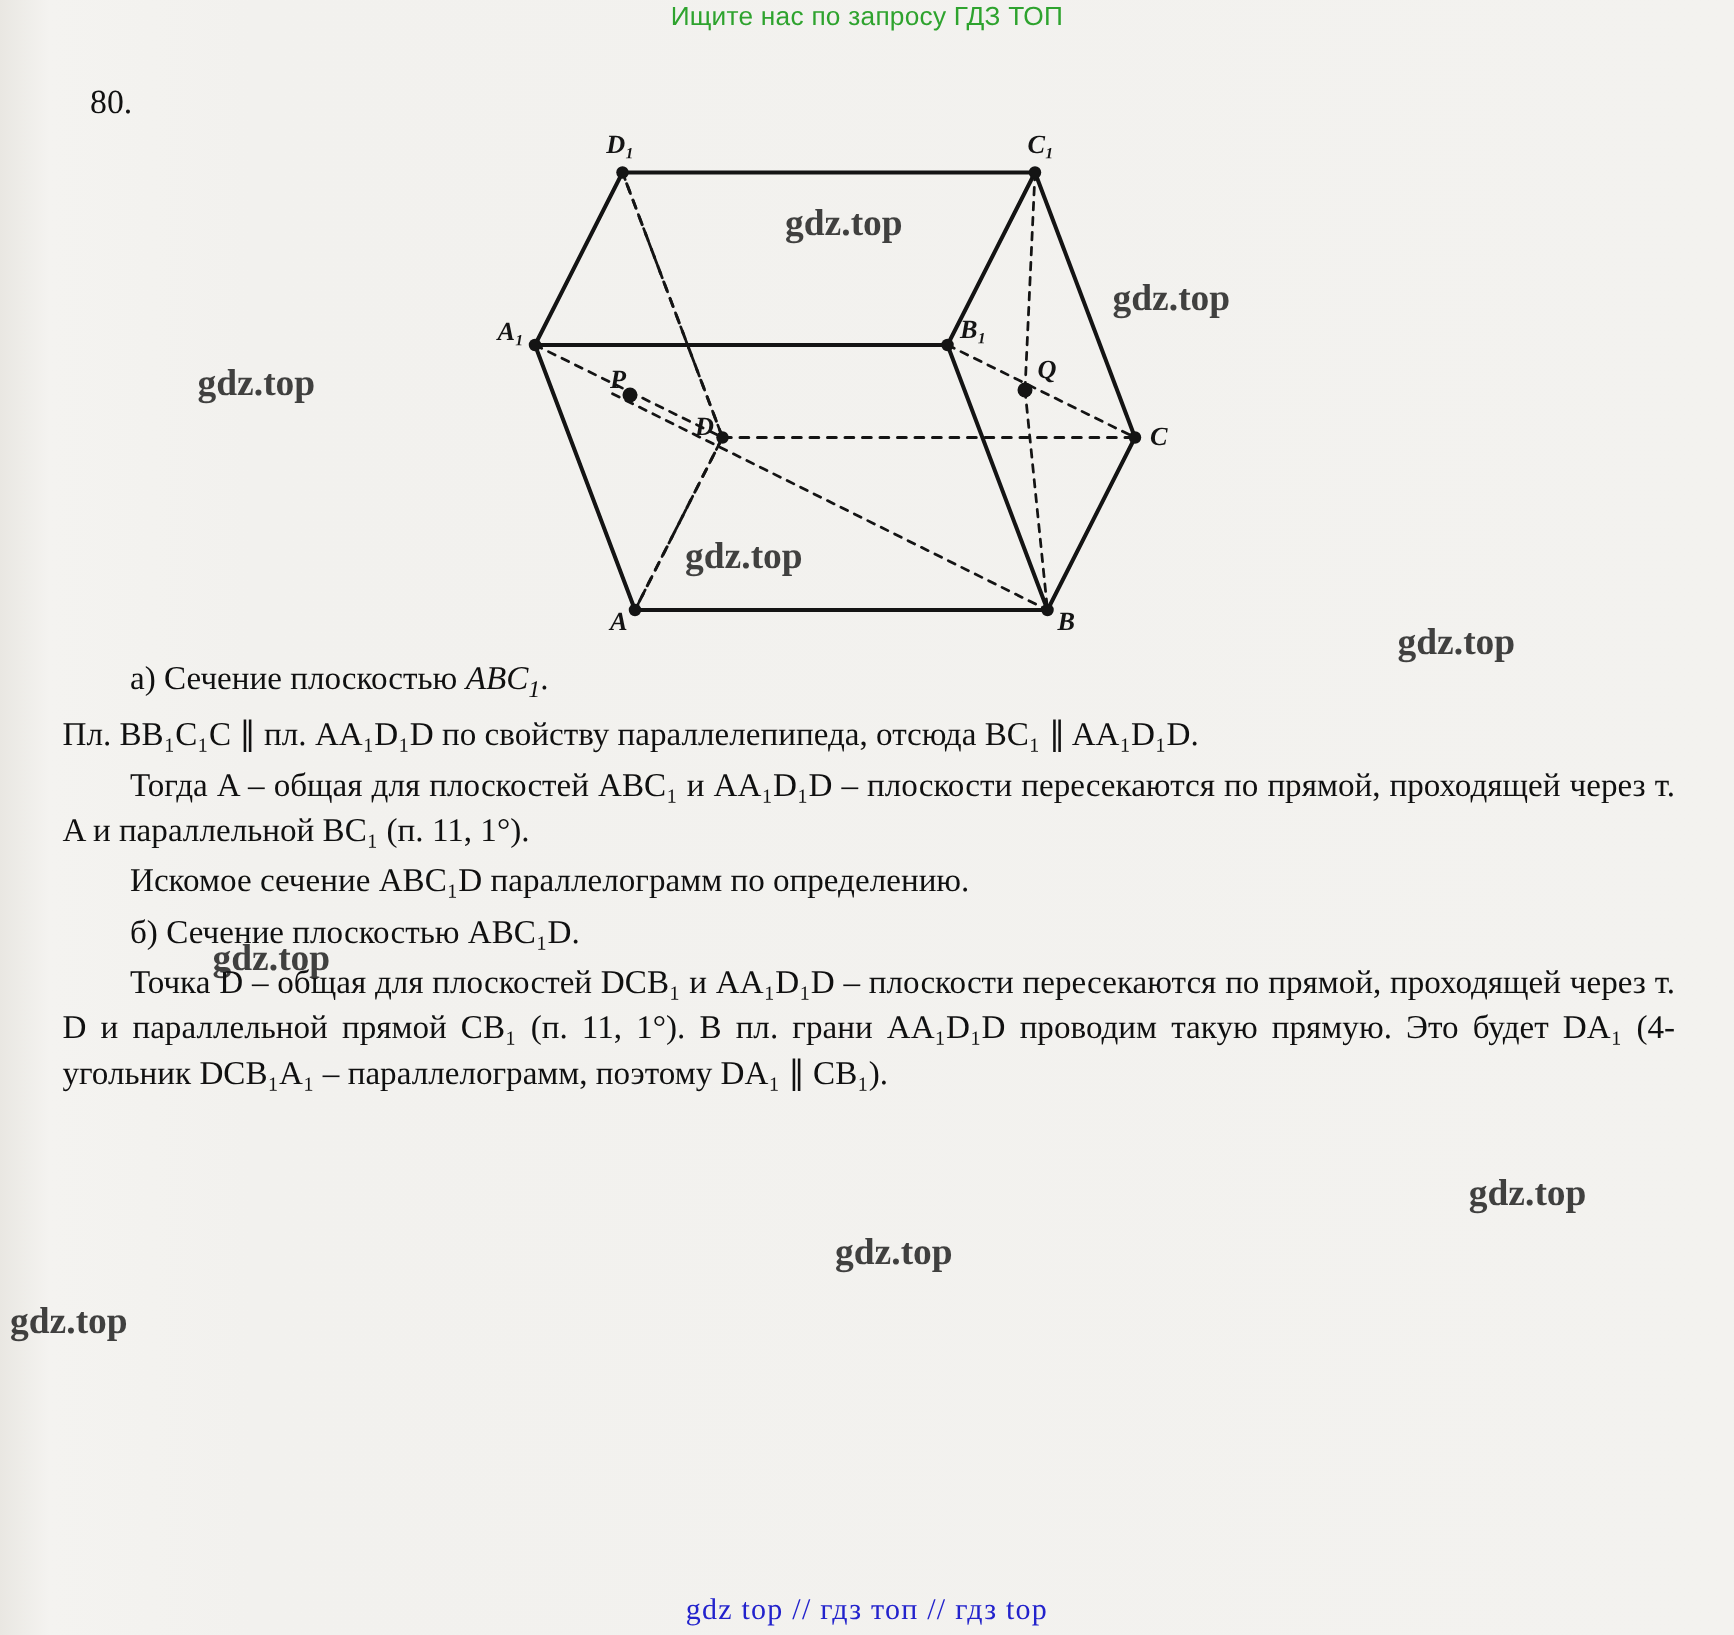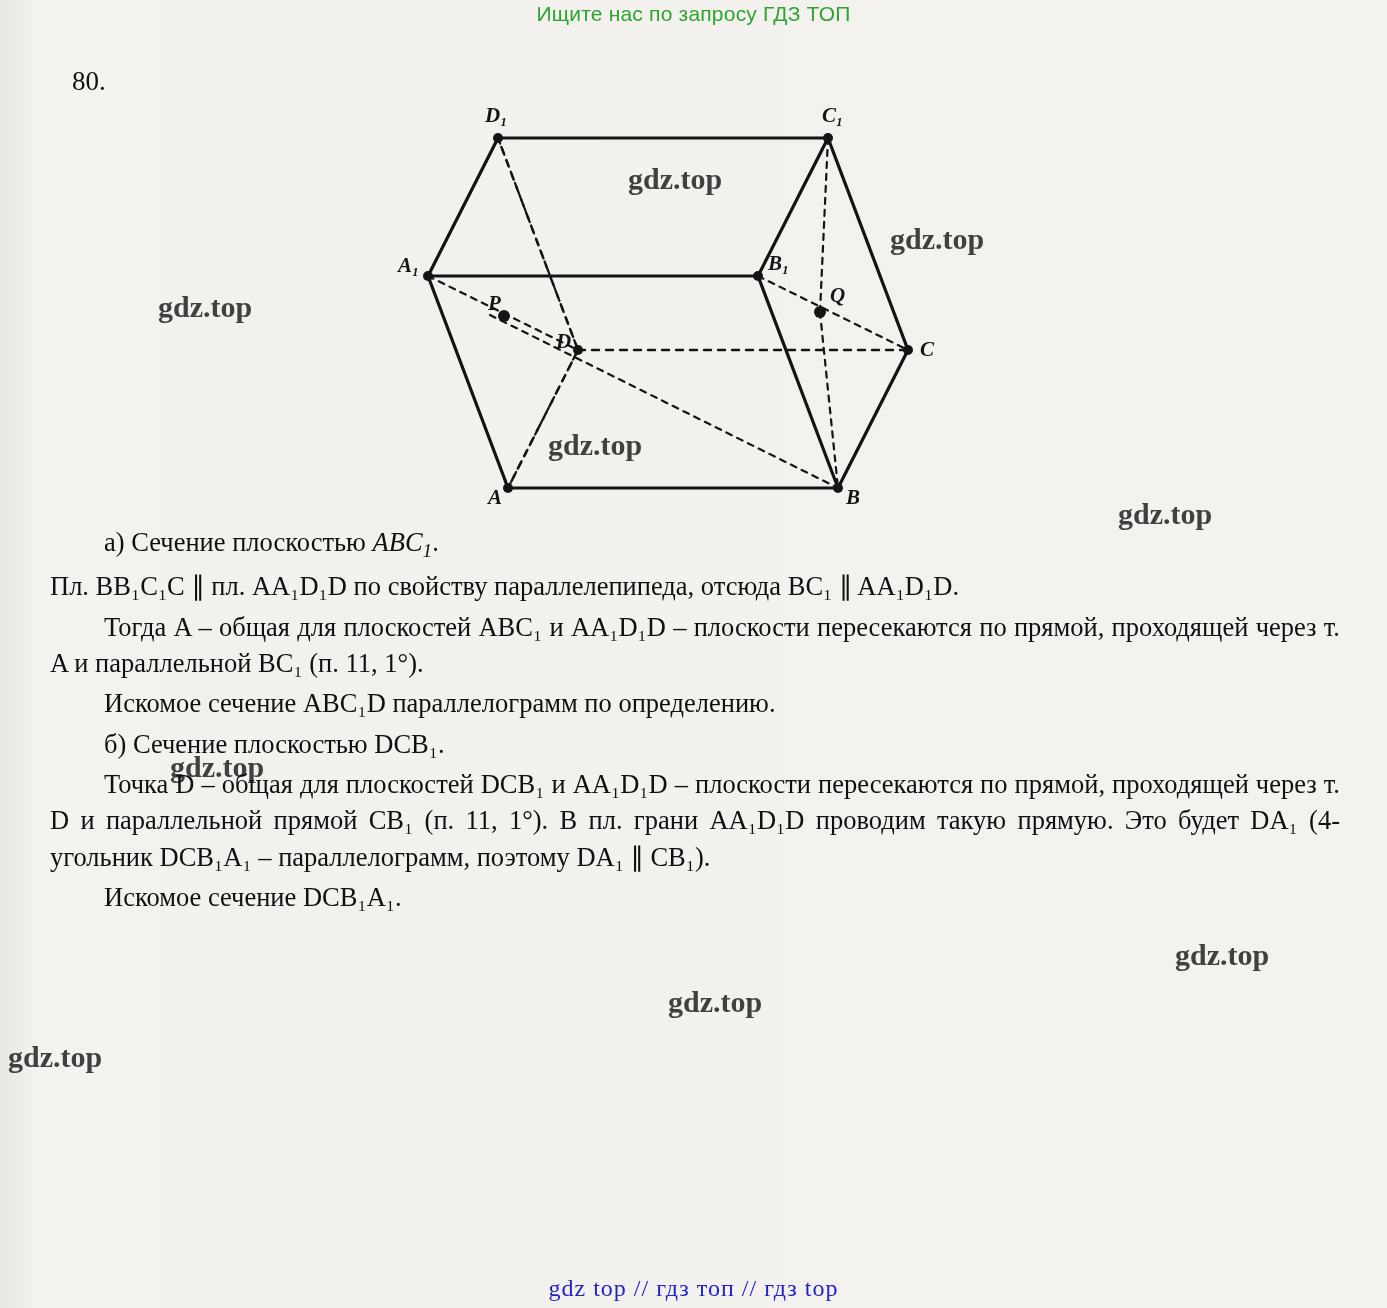--- a/index.html
+++ b/index.html
@@ -180,18 +180,17 @@
 <div class="wm wm-6">gdz.top</div>
 <div class="wm wm-7">gdz.top</div>
 <div class="wm wm-8">gdz.top</div>
 <div class="wm wm-9">gdz.top</div>
 
 <div class="body-text">
   <p>а) Сечение плоскостью <i>ABC<sub>1</sub></i>.</p>
   <p class="noindent">Пл. BB₁C₁C ∥ пл. AA₁D₁D по свойству параллелепипеда, отсюда BC₁ ∥ AA₁D₁D.</p>
   <p>Тогда A – общая для плоскостей ABC₁ и AA₁D₁D – плоскости пересекаются по прямой, проходящей через т. A и параллельной BC₁ (п. 11, 1°).</p>
   <p>Искомое сечение ABC₁D параллелограмм по определению.</p>
-  <p>б) Сечение плоскостью DCB₁.</p>
+  <p>б) Сечение плоскостью ABC₁D.</p>
   <p>Точка D – общая для плоскостей DCB₁ и AA₁D₁D – плоскости пересекаются по прямой, проходящей через т. D и параллельной прямой CB₁ (п. 11, 1°). В пл. грани AA₁D₁D проводим такую прямую. Это будет DA₁ (4-угольник DCB₁A₁ – параллелограмм, поэтому DA₁ ∥ CB₁).</p>
-  <p>Искомое сечение DCB₁A₁.</p>
 </div>
 
 <div class="bottom-banner">gdz top  //  гдз топ  //  гдз top</div>
 
 </body></html>

